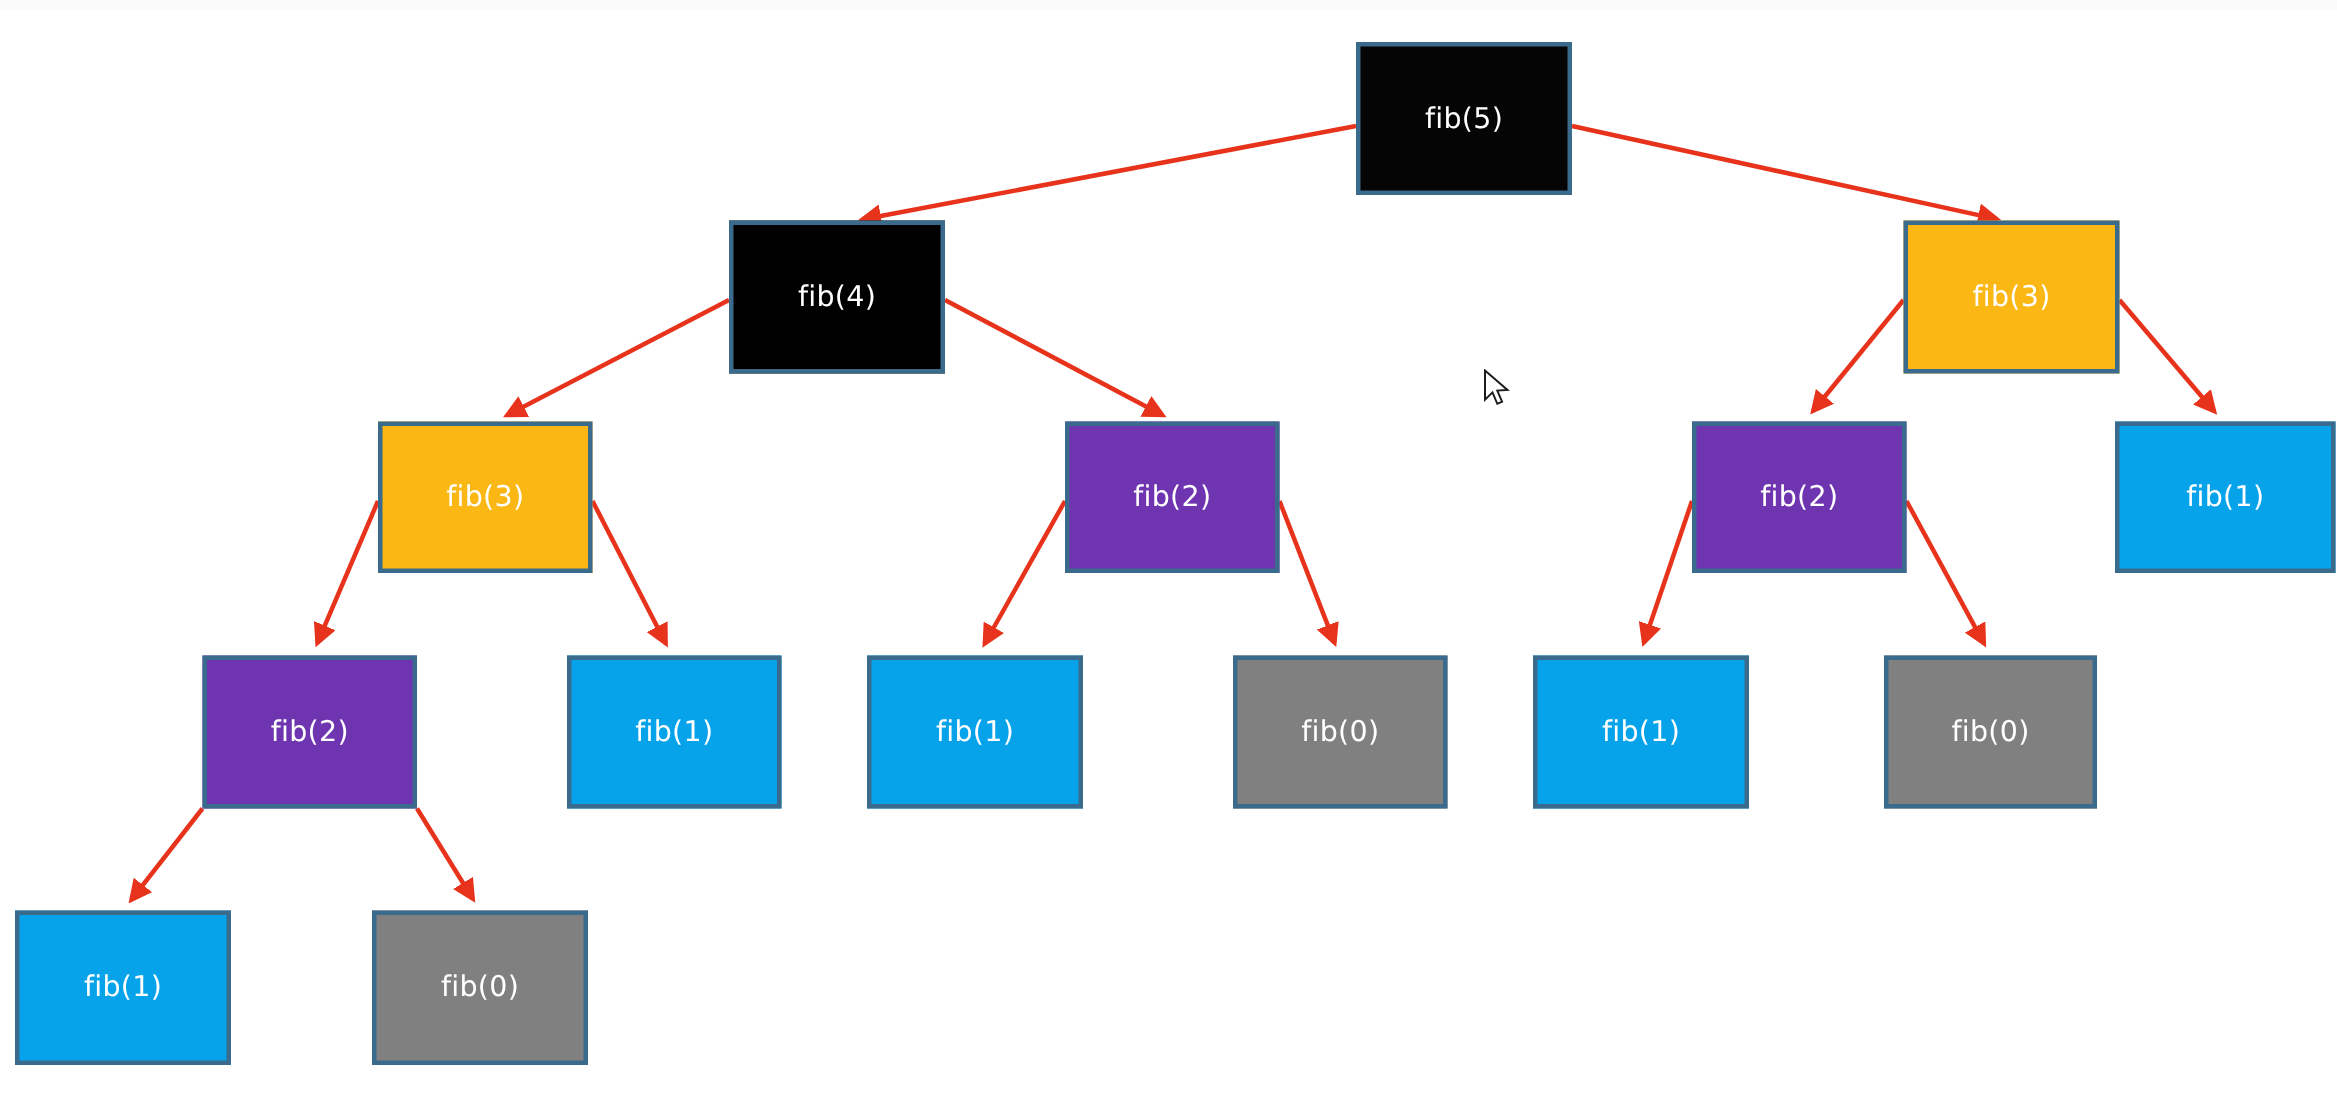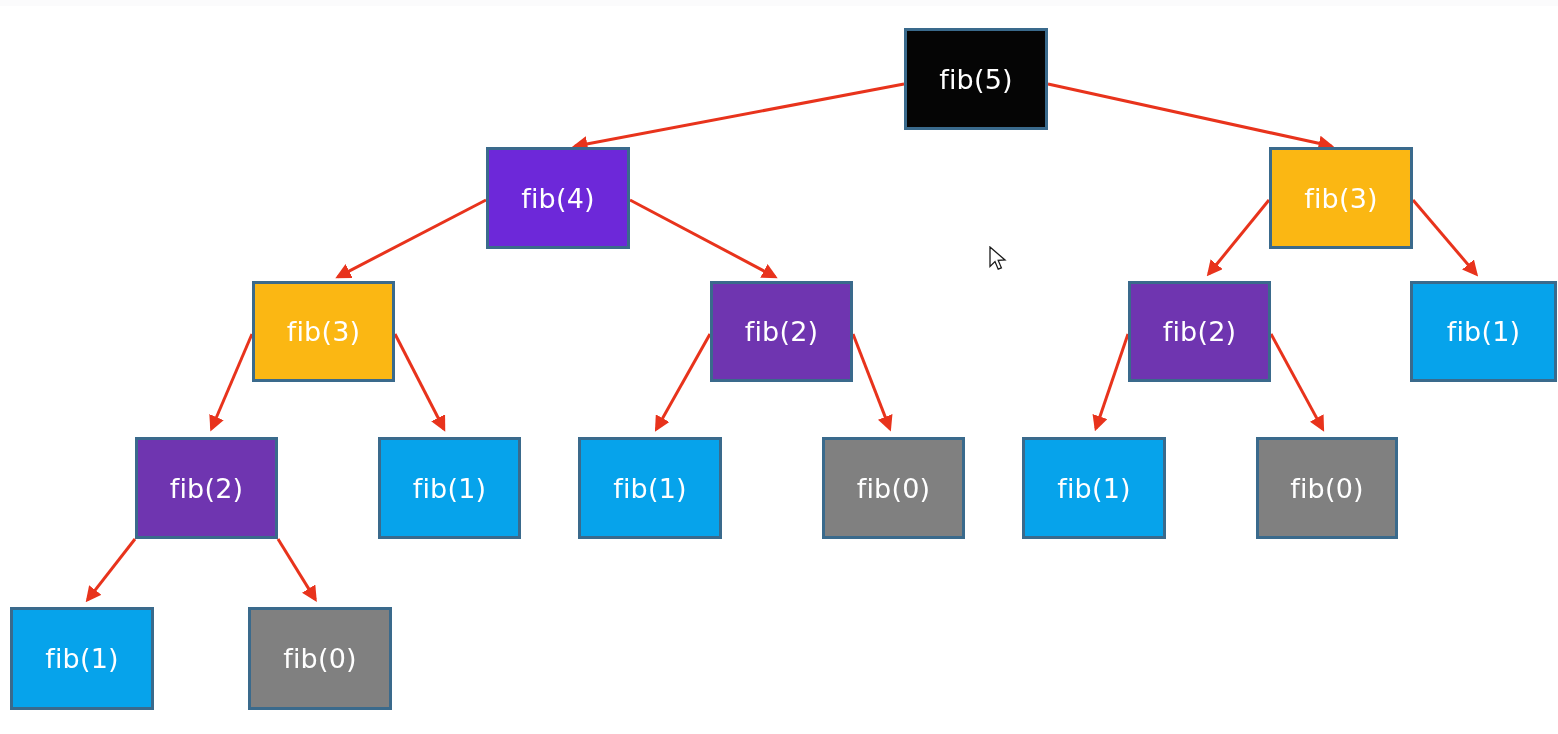--- a/index.html
+++ b/index.html
@@ -30,21 +30,21 @@
     pointer-events: none;
   }
   .node {
     position: absolute;
     box-sizing: border-box;
     border: 3px solid #3a6a8c;
     display: flex;
     align-items: center;
     justify-content: center;
     color: #ffffff;
-    font-size: 27px;
+    font-size: 19px;
     line-height: 1;
     letter-spacing: 0.2px;
     white-space: nowrap;
   }
   .node .lbl { display: block; }
   #cursor {
     position: absolute;
     width: 20px;
     height: 28px;
     pointer-events: none;
@@ -78,21 +78,21 @@
         <line x1="1271" y1="334" x2="1322.7010918675412" y2="429.0930796849418" stroke="#e8331c" stroke-width="3" marker-end="url(#arrowhead)"></line>
         <line x1="135" y1="539" x2="87.53268968823765" y2="599.9014547396196" stroke="#e8331c" stroke-width="3" marker-end="url(#arrowhead)"></line>
         <line x1="278" y1="539" x2="315.2705640735028" y2="599.3428180237663" stroke="#e8331c" stroke-width="3" marker-end="url(#arrowhead)"></line>
       </g>
   </svg>
 
   <div id="node-layer">
       <div class="node" id="n0" style="left: 904px; top: 28px; width: 144px; height: 102px; background: rgb(5, 5, 5); border-color: rgb(58, 106, 140); color: rgb(255, 255, 255);">
         <span class="lbl">fib(5)</span>
       </div>
-      <div class="node" id="n1" style="left: 486px; top: 147px; width: 144px; height: 102px; background: #6d28d9; border-color: rgb(58, 106, 140); color: rgb(255, 255, 255);">
+      <div class="node" id="n1" style="left: 486px; top: 147px; width: 144px; height: 102px; background: #000000; border-color: rgb(58, 106, 140); color: rgb(255, 255, 255);">
         <span class="lbl">fib(4)</span>
       </div>
       <div class="node" id="n2" style="left: 1269px; top: 147px; width: 144px; height: 102px; background: rgb(251, 183, 19); border-color: rgb(58, 106, 140); color: rgb(255, 255, 255);">
         <span class="lbl">fib(3)</span>
       </div>
       <div class="node" id="n3" style="left: 252px; top: 281px; width: 143px; height: 101px; background: rgb(251, 183, 19); border-color: rgb(58, 106, 140); color: rgb(255, 255, 255);">
         <span class="lbl">fib(3)</span>
       </div>
       <div class="node" id="n4" style="left: 710px; top: 281px; width: 143px; height: 101px; background: rgb(111, 53, 176); border-color: rgb(58, 106, 140); color: rgb(255, 255, 255);">
         <span class="lbl">fib(2)</span>

